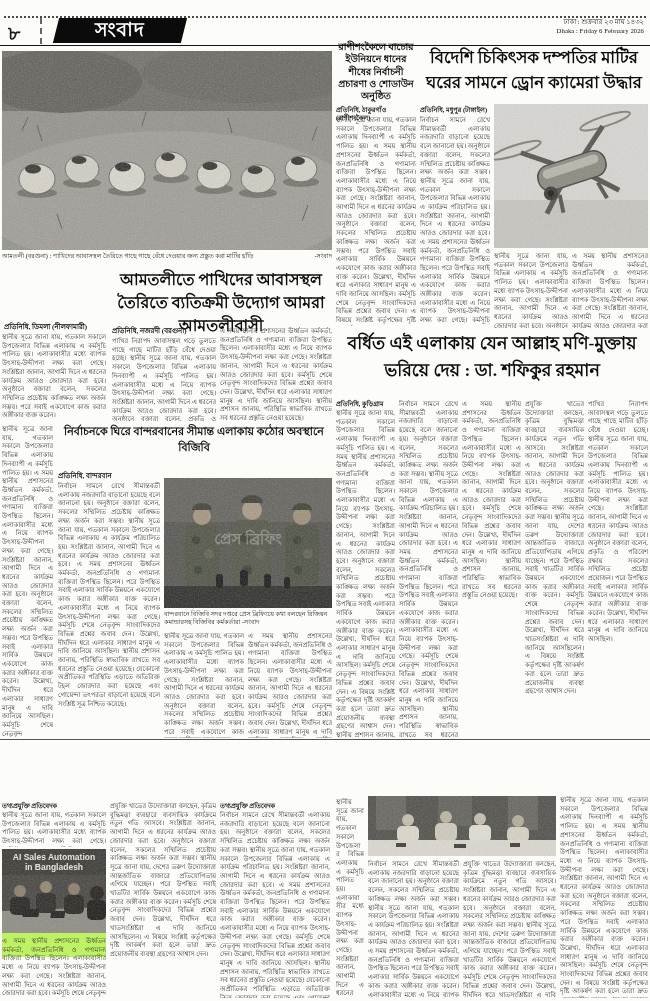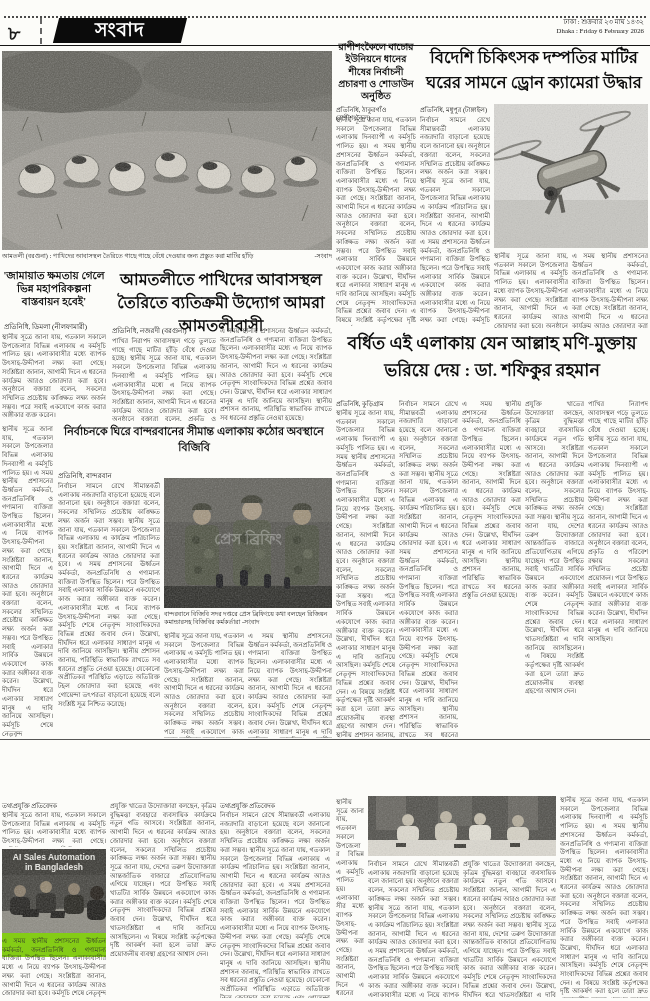--- a/index.html
+++ b/index.html
@@ -1,23 +1,23 @@
 <!DOCTYPE html>
 <html><head>
 <meta charset="utf-8">
 <style>
   html,body{margin:0;padding:0;background:#e8e8e6}
   .page{position:relative;width:650px;height:1001px;background:#fcfcf9;
         font-family:"Liberation Serif",serif;color:#1a1a1a;overflow:hidden}
   .abs{position:absolute}
   .hd{font-weight:bold;text-align:center;color:#0d0d0d;font-family:"Liberation Serif",serif}
-  .by{font-weight:normal;font-size:7px;color:#101010;line-height:1.2}
+  .by{font-weight:bold;font-size:7px;color:#101010;line-height:1.2}
   .t{font-size:6.5px;line-height:1.34;text-align:justify;color:#2e2e2c;overflow:hidden;word-break:break-word}
   .cap{font-size:6.3px;color:#222;line-height:1.25;overflow:hidden}
-  .ph{overflow:hidden;background:#84cc16}
+  .ph{overflow:hidden;background:#bef264}
   .masthead{background:#0b0b0b;color:#fff;display:flex;align-items:center;justify-content:center;
             font-weight:bold;font-size:19px;transform:skewX(-14deg);letter-spacing:1px}
   .masthead span{transform:skewX(14deg)}
   .datebox{font-size:6.8px;text-align:right;line-height:1.35;color:#222}
   .dotted{border-top:2px dotted #4a4a4a}
   .solid{border-top:1.6px solid #151515}
   .thinrule{border-top:1px solid #555}
 </style>
 </head>
 <body>
@@ -88,21 +88,20 @@
       </g>
       <path d="M20 80 l6 -14 M40 90 l-5 -16 M140 75 l4 -14 M230 82 l-4 -15 M310 90 l5 -14 M300 170 l6 -16 M60 178 l-5 -15" stroke="#5a594f" stroke-width="1" fill="none"></path>
       <rect width="330" height="199" filter="url(#gp)" opacity="0.35"></rect>
     </svg>
   </div>
   <div class="abs" style="left:2px;top:252px;width:330px;display:flex;justify-content:space-between">
     <span class="cap" style="width:290px">আমতলী (বরগুনা) : পাখিদের আবাসস্থল তৈরিতে গাছে গাছে বেঁধে দেওয়ার জন্য প্রস্তুত করা মাটির হাঁড়ি</span>
     <span class="cap">-সংবাদ</span>
   </div>
 
-  <div class="abs hd" style="left:2px;top:269px;width:104px;font-size:10.5px;line-height:1.25">'জামায়াত ক্ষমতায় গেলে ভিন্ন মহাপরিকল্পনা বাস্তবায়ন হবেই'</div>
   <div class="abs by" style="left:4px;top:323px;width:102px">প্রতিনিধি, ডিমলা (নীলফামারী)</div>
   <div class="abs t" style="left:2px;top:333px;width:104px;height:88px">স্থানীয় সূত্রে জানা যায়, গতকাল সকালে উপজেলার বিভিন্ন এলাকায় এ কর্মসূচি পালিত হয়। এলাকাবাসীর মধ্যে ব্যাপক উৎসাহ-উদ্দীপনা লক্ষ্য করা গেছে। সংশ্লিষ্টরা জানান, আগামী দিনে এ ধরনের কার্যক্রম আরও জোরদার করা হবে। অনুষ্ঠানে বক্তারা বলেন, সকলের সম্মিলিত প্রচেষ্টায় কাঙ্ক্ষিত লক্ষ্য অর্জন সম্ভব। পরে সবাই একযোগে কাজ করার অঙ্গীকার ব্যক্ত করেন।</div>
   <div class="abs t" style="left:2px;top:425px;width:51px;height:312px">স্থানীয় সূত্রে জানা যায়, গতকাল সকালে উপজেলার বিভিন্ন এলাকায় দিনব্যাপী এ কর্মসূচি পালিত হয়। এ সময় স্থানীয় প্রশাসনের ঊর্ধ্বতন কর্মকর্তা, জনপ্রতিনিধি ও গণ্যমান্য ব্যক্তিরা উপস্থিত ছিলেন। এলাকাবাসীর মধ্যে এ নিয়ে ব্যাপক উৎসাহ-উদ্দীপনা লক্ষ্য করা গেছে। সংশ্লিষ্টরা জানান, আগামী দিনে এ ধরনের কার্যক্রম আরও জোরদার করা হবে। অনুষ্ঠানে বক্তারা বলেন, সকলের সম্মিলিত প্রচেষ্টায় কাঙ্ক্ষিত লক্ষ্য অর্জন করা সম্ভব। পরে উপস্থিত সবাই এলাকার সার্বিক উন্নয়নে একযোগে কাজ করার অঙ্গীকার ব্যক্ত করেন। উল্লেখ্য, দীর্ঘদিন ধরে এলাকার সাধারণ মানুষ এ দাবি জানিয়ে আসছিল। কর্মসূচি শেষে নেতৃবৃন্দ সাংবাদিকদের বিভিন্ন প্রশ্নের জবাব দেন। এ বিষয়ে সংশ্লিষ্ট কর্তৃপক্ষের দৃষ্টি আকর্ষণ করা হলে তারা দ্রুত প্রয়োজনীয় ব্যবস্থা গ্রহণের আশ্বাস দেন। স্থানীয় প্রশাসন জানায়, পরিস্থিতি স্বাভাবিক রাখতে সব ধরনের প্রস্তুতি নেওয়া হয়েছে। এলাকার সর্বস্তরের মানুষ এ উদ্যোগকে স্বাগত জানিয়েছেন এবং ভবিষ্যতে আরও বড় পরিসরে আয়োজনের দাবি জানিয়েছেন।</div>
 
   <div class="abs hd" style="left:110px;top:268px;width:222px;font-size:16px;line-height:1.45">আমতলীতে পাখিদের আবাসস্থল তৈরিতে ব্যতিক্রমী উদ্যোগ আমরা আমতলীবাসী</div>
   <div class="abs by" style="left:112px;top:327px;width:104px">প্রতিনিধি, নজরদী (বরগুনা)</div>
   <div class="abs t" style="left:112px;top:337px;width:104px;height:84px">পাখির নিরাপদ আবাসস্থল গড়ে তুলতে গাছে গাছে মাটির হাঁড়ি বেঁধে দেওয়া হচ্ছে। স্থানীয় সূত্রে জানা যায়, গতকাল সকালে উপজেলার বিভিন্ন এলাকায় দিনব্যাপী এ কর্মসূচি পালিত হয়। এলাকাবাসীর মধ্যে এ নিয়ে ব্যাপক উৎসাহ-উদ্দীপনা লক্ষ্য করা গেছে। সংশ্লিষ্টরা জানান, আগামী দিনে এ ধরনের কার্যক্রম আরও জোরদার করা হবে। অনুষ্ঠানে বক্তারা বলেন, প্রকৃতি ও পরিবেশ রক্ষায় সকলের সম্মিলিত প্রচেষ্টা প্রয়োজন। পরে উপস্থিত সবাই এলাকার সার্বিক উন্নয়নে একযোগে কাজ করার অঙ্গীকার ব্যক্ত করেন। উল্লেখ্য, দীর্ঘদিন ধরে এলাকার সাধারণ মানুষ এ দাবি জানিয়ে আসছিল।</div>
   <div class="abs t" style="left:220px;top:327px;width:112px;height:94px">এ সময় স্থানীয় প্রশাসনের ঊর্ধ্বতন কর্মকর্তা, জনপ্রতিনিধি ও গণ্যমান্য ব্যক্তিরা উপস্থিত ছিলেন। এলাকাবাসীর মধ্যে এ নিয়ে ব্যাপক উৎসাহ-উদ্দীপনা লক্ষ্য করা গেছে। সংশ্লিষ্টরা জানান, আগামী দিনে এ ধরনের কার্যক্রম আরও জোরদার করা হবে। কর্মসূচি শেষে নেতৃবৃন্দ সাংবাদিকদের বিভিন্ন প্রশ্নের জবাব দেন। উল্লেখ্য, দীর্ঘদিন ধরে এলাকার সাধারণ মানুষ এ দাবি জানিয়ে আসছিল। স্থানীয় প্রশাসন জানায়, পরিস্থিতি স্বাভাবিক রাখতে সব ধরনের প্রস্তুতি নেওয়া হয়েছে।</div>
 
   <div class="abs hd" style="left:56px;top:424px;width:276px;font-size:11px;line-height:1.45">নির্বাচনকে ঘিরে বান্দরবানের সীমান্ত এলাকায় কঠোর অবস্থানে বিজিবি</div>

